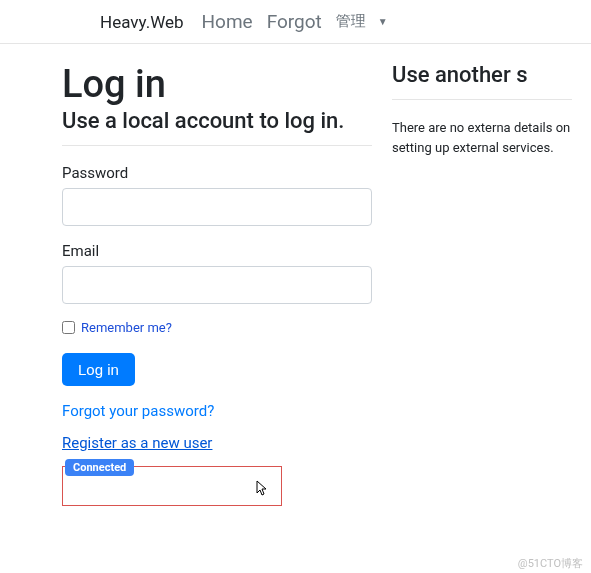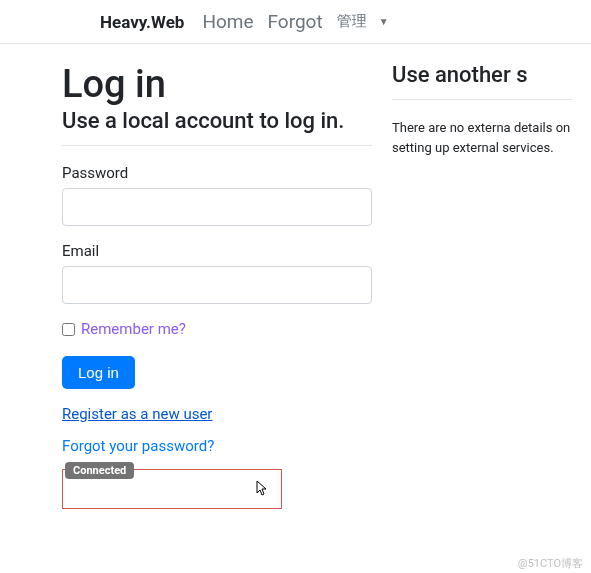--- a/index.html
+++ b/index.html
@@ -13,21 +13,21 @@
       position: relative;
     }
     .navbar {
       display: flex;
       align-items: center;
       padding: 10px 0 10px 100px;
       border-bottom: 1px solid #e5e5e5;
       font-size: 15px;
     }
     .navbar-brand {
-      font-weight: 700;
+      font-weight: 400;
       color: #212529;
       margin-right: 18px;
       font-size: 17px;
     }
     .nav-link {
       color: #6c757d;
       margin-right: 14px;
       cursor: pointer;
       font-size: 19px;
     }
@@ -91,22 +91,22 @@
     }
     .checkbox-row {
       display: flex;
       align-items: center;
       margin-bottom: 18px;
     }
     .checkbox-row input {
       margin-right: 6px;
     }
     .checkbox-row span {
-      font-size: 15px;
-      color: #8b5cf6;
+      font-size: 13px;
+      color: #1d4ed8;
     }
     .btn-primary {
       background: #007bff;
       color: #fff;
       border: none;
       padding: 8px 16px;
       border-radius: 5px;
       font-size: 15px;
       cursor: pointer;
       margin-bottom: 16px;
@@ -123,21 +123,21 @@
       color: #0056d6;
     }
     .badge-row {
       border: 1px solid #d9534f;
       width: 220px;
       height: 40px;
       padding: 0;
       position: relative;
     }
     .badge {
-      background: #737373;
+      background: #3b82f6;
       color: #fff;
       font-size: 11px;
       font-weight: 700;
       padding: 2px 8px;
       border-radius: 4px;
       position: absolute;
       top: -8px;
       left: 2px;
     }
     .ext-text {
@@ -190,22 +190,22 @@
       <input type="text" class="form-control" style="">
     </div>
 
     <div class="checkbox-row">
       <input type="checkbox" style="">
       <span>Remember me?</span>
     </div>
 
     <button class="btn-primary">Log in</button>
 
+    <a class="link">Forgot your password?</a>
     <a class="link link-underline">Register as a new user</a>
-    <a class="link">Forgot your password?</a>
 
     <div class="badge-row">
       <span class="badge">Connected</span>
     </div>
   </div>
 
   <div class="col-right">
     <h4>Use another s</h4>
     <hr>
     <p class="ext-text">There are no externa details on setting up external services.</p>

